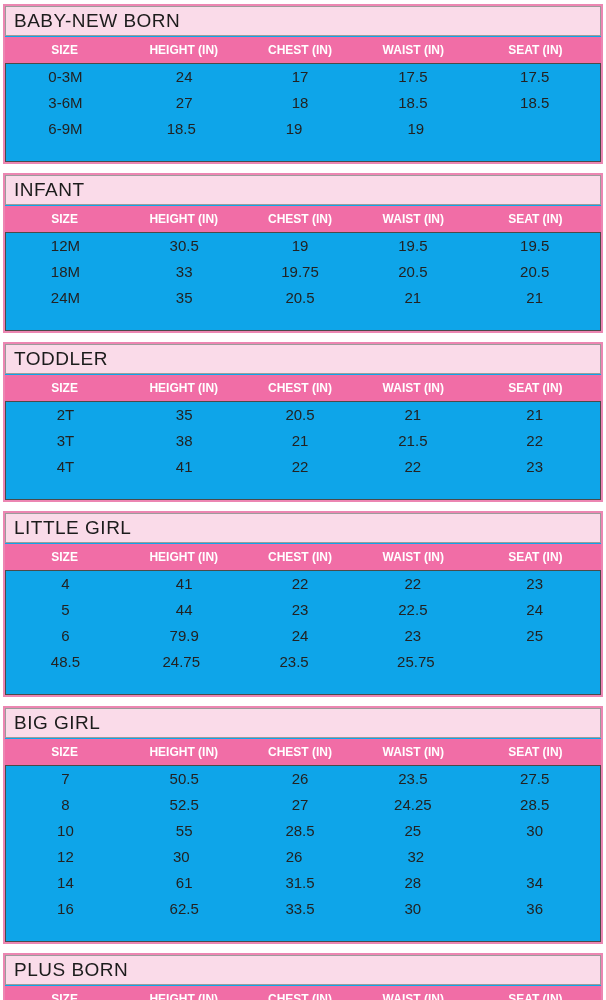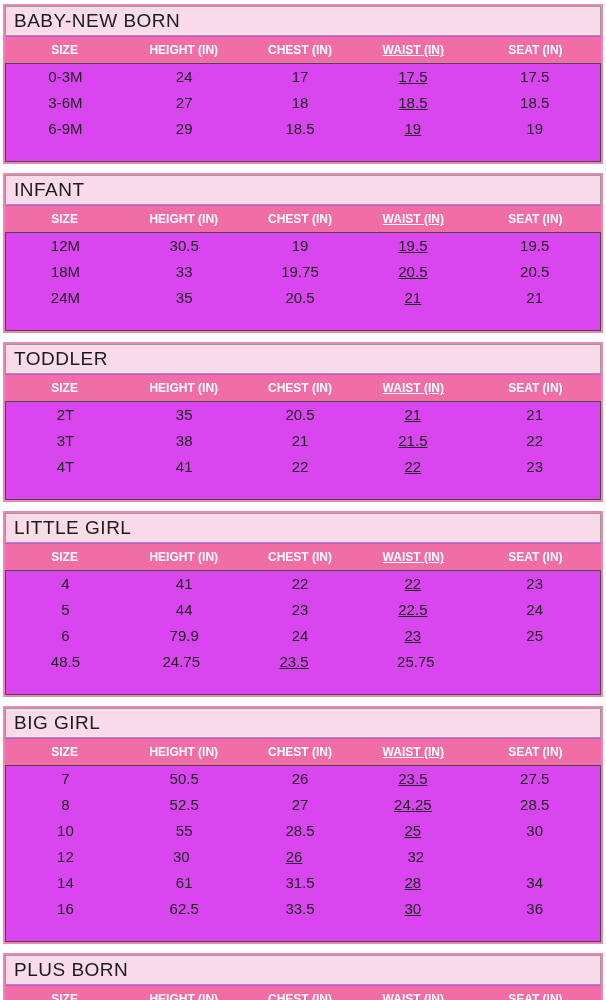--- a/index.html
+++ b/index.html
@@ -19,21 +19,21 @@
     color:var(--body-text);
   }
   .chart{
     padding:4px 3px 4px 3px;
     display:flex;
     flex-direction:column;
     gap:9px;
   }
   .section{
     border:2px solid var(--outer-border);
-    background:#d946ef;
+    background:#0ea5e9;
   }
   .section-title{
     background:var(--title-bg);
     box-shadow:inset 0 0 0 1px #9b9b9b;
     padding:5px 9px;
     font-size:19px;
     line-height:20px;
     color:#1c1c1c;
     letter-spacing:0.5px;
   }
@@ -58,21 +58,21 @@
   }
   .row{display:flex;}
   .cell{
     text-align:center;
     font-size:15px;
     padding:4px 0 5px 0;
   }
   .col-0{width:20%;}
   .col-1{width:20%;}
   .col-2{width:19%;}
-  .col-3{width:19%;text-decoration:underline;}
+  .col-3{width:19%;}
   .col-4{width:22%;}
 </style>
 </head>
 <body>
 
 <div class="chart">
   <div class="section">
     <div class="section-title">BABY-NEW BORN</div>
     <div class="head-row">
         <div class="cell col-0">SIZE</div>
@@ -91,21 +91,20 @@
         </div>
         <div class="row">
           <div class="cell col-0">3-6M</div>
           <div class="cell col-1">27</div>
           <div class="cell col-2">18</div>
           <div class="cell col-3">18.5</div>
           <div class="cell col-4">18.5</div>
         </div>
         <div class="row">
           <div class="cell col-0">6-9M</div>
-          <div class="cell col-1">29</div>
           <div class="cell col-2">18.5</div>
           <div class="cell col-3">19</div>
           <div class="cell col-4">19</div>
         </div>
       </div>
   </div>
 
   <div class="section">
     <div class="section-title">INFANT</div>
     <div class="head-row">

